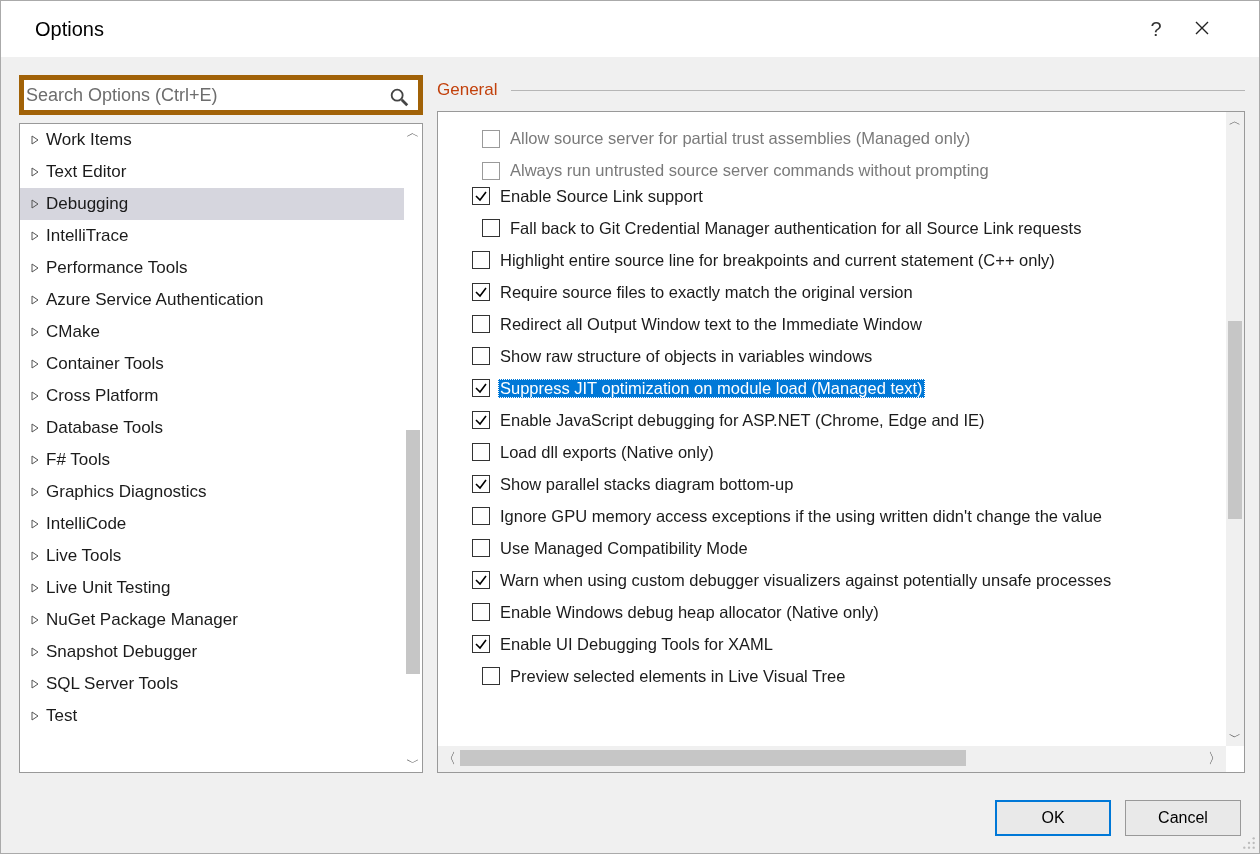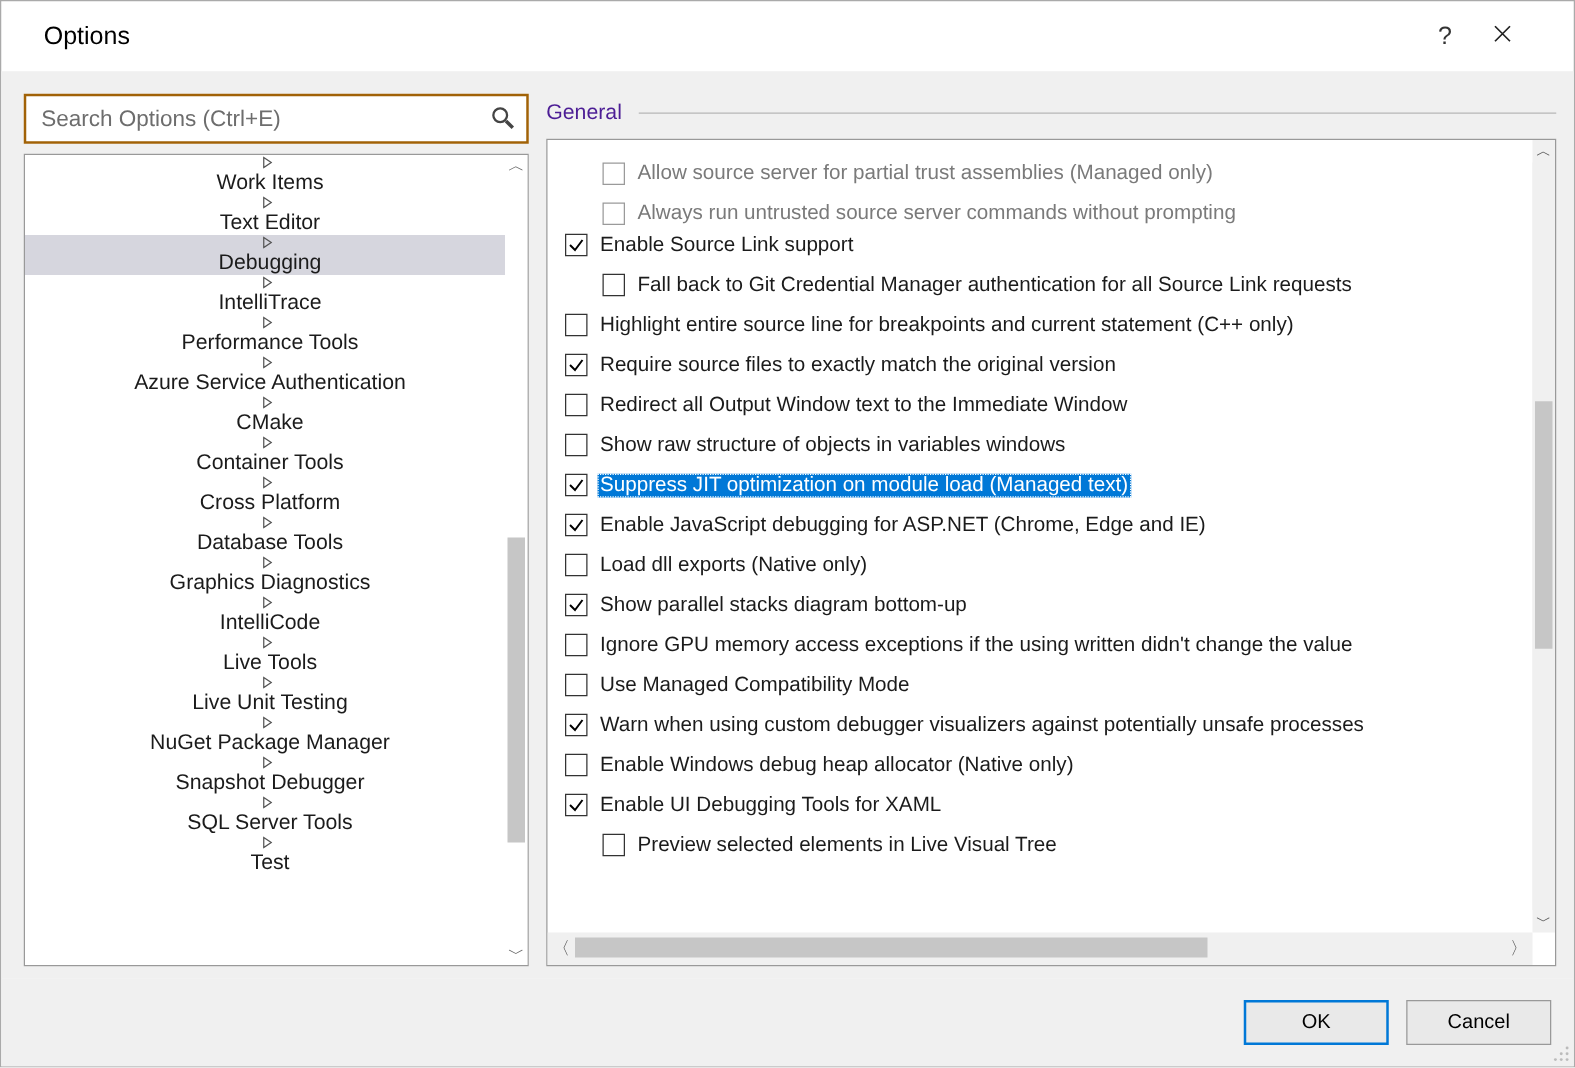--- a/index.html
+++ b/index.html
@@ -14,42 +14,42 @@
     overflow: hidden;
   }
   .window { width: 1260px; height: 854px; border: 1px solid #aaa; background: #fff; display: flex; flex-direction: column; }
   .titlebar { height: 56px; display: flex; align-items: center; padding: 0 34px; }
   .titlebar .title { font-size: 20px; }
   .titlebar .spacer { flex: 1; }
   .titlebar .ctrl { width: 46px; text-align: center; font-size: 20px; color: #333; cursor: default; }
   .titlebar .ctrl.close svg, .titlebar .ctrl.help span { display:inline-block; }
   .body { flex: 1; display: flex; padding: 18px 14px 10px 18px; gap: 14px; background: #f0f0f0; }
   .leftcol { width: 404px; display: flex; flex-direction: column; }
-  .search-wrap { position: relative; background: #fff; border: 2px solid #a16207; height: 40px; display:flex; align-items:center; padding: 0 10px; margin-bottom: 8px; }
+  .search-wrap { position: relative; background: #fff; border: 5px solid #a16207; height: 40px; display:flex; align-items:center; padding: 0 0; margin-bottom: 8px; }
   .search-wrap input { border: none; outline: none; width: 100%; font-size: 18px; color: #333; background: transparent; }
   .search-wrap input::placeholder { color: #6d6d6d; }
   .search-wrap .mag { position: absolute; right: 8px; top: 6px; color:#555; }
   .tree { flex: 1; border: 1px solid #999; background: #fff; overflow: hidden; position: relative; }
   .tree-inner { position:absolute; top:0; left:0; right:18px; bottom:0; overflow: hidden; }
-  .tree-item { display:flex; align-items:center; height: 32px; padding-left: 8px; font-size: 17px; color: #1b1b1b; cursor: default; flex-direction: column; }
+  .tree-item { display:flex; align-items:center; height: 32px; padding-left: 8px; font-size: 17px; color: #1b1b1b; cursor: default; }
   .tree-item .tri { width: 14px; height: 14px; margin-right: 4px; display:inline-flex; align-items:center; justify-content:center; }
   .tree-item.selected { background: #d6d6de; }
   .tree-vscroll { position:absolute; top:0; right:0; bottom:0; width:18px; background:#fff; display:flex; flex-direction:column; align-items:center; }
   .tree-vscroll .arrow { height:18px; font-size:13px; color:#666; display:flex; align-items:center; justify-content:center; width:100%; }
   .tree-vscroll .track { flex:1; width:100%; position:relative; }
   .tree-vscroll .thumb { position:absolute; left:2px; width:14px; background:#c6c6c6; }
   .rightcol { flex:1; display:flex; flex-direction: column; }
   .section-header { display:flex; align-items:center; height: 30px; margin-bottom: 6px; }
-  .section-header .label { font-size: 17px; color:#4c1d95; margin-right: 14px; }
+  .section-header .label { font-size: 17px; color:#c2410c; margin-right: 14px; }
   .section-header .rule { flex:1; height:1px; background:#b6b6b6; }
   .panel { flex:1; border:1px solid #999; background:#fff; position:relative; overflow:hidden; }
   .panel-inner { position:absolute; top:0; left:0; right:18px; bottom:26px; overflow:hidden; padding-top:4px; }
   .opt-row { display:flex; align-items:center; height:32px; white-space:nowrap; font-size:16.5px; color:#1b1b1b; }
   .opt-row.disabled { color:#7a7a7a;align-items:flex-end; }
-  .opt-row.indent0 { padding-left: 14px; text-align: right; }
+  .opt-row.indent0 { padding-left: 34px; text-align: right; }
   .opt-row.indent1 { padding-left: 44px; }
   .opt-row .cb { width:18px; height:18px; border:1px solid #333; margin-right:8px; display:inline-flex; align-items:center; justify-content:center; flex-shrink:0; background:#fff; }
   .opt-row.disabled .cb { border-color:#9a9a9a; }
   .opt-row .cb svg { display:none; }
   .opt-row.checked .cb svg { display:block; }
   .opt-row .lbl { padding: 0 2px; }
   .opt-row.highlight .lbl { background:#0078d7; color:#fff; outline:1px dotted #fff; outline-offset:-1px; }
   .panel-vscroll { position:absolute; top:0; right:0; bottom:26px; width:18px; background:#f0f0f0; display:flex; flex-direction:column; align-items:center; }
   .panel-vscroll .arrow { height:18px; width:100%; display:flex; align-items:center; justify-content:center; color:#555; font-size:12px; }
   .panel-vscroll .track { flex:1; width:100%; position:relative; background:#f0f0f0; }
@@ -170,20 +170,28 @@
                 </svg>
               </span>
               <span>Database Tools</span>
             </div>
             <div class="tree-item">
               <span class="tri">
                 <svg width="8" height="10" viewBox="0 0 8 10">
                   <path d="M1 1 L7 5 L1 9 Z" fill="none" stroke="#555" stroke-width="1"></path>
                 </svg>
               </span>
+              <span>F# Tools</span>
+            </div>
+            <div class="tree-item">
+              <span class="tri">
+                <svg width="8" height="10" viewBox="0 0 8 10">
+                  <path d="M1 1 L7 5 L1 9 Z" fill="none" stroke="#555" stroke-width="1"></path>
+                </svg>
+              </span>
               <span>Graphics Diagnostics</span>
             </div>
             <div class="tree-item">
               <span class="tri">
                 <svg width="8" height="10" viewBox="0 0 8 10">
                   <path d="M1 1 L7 5 L1 9 Z" fill="none" stroke="#555" stroke-width="1"></path>
                 </svg>
               </span>
               <span>IntelliCode</span>
             </div>

